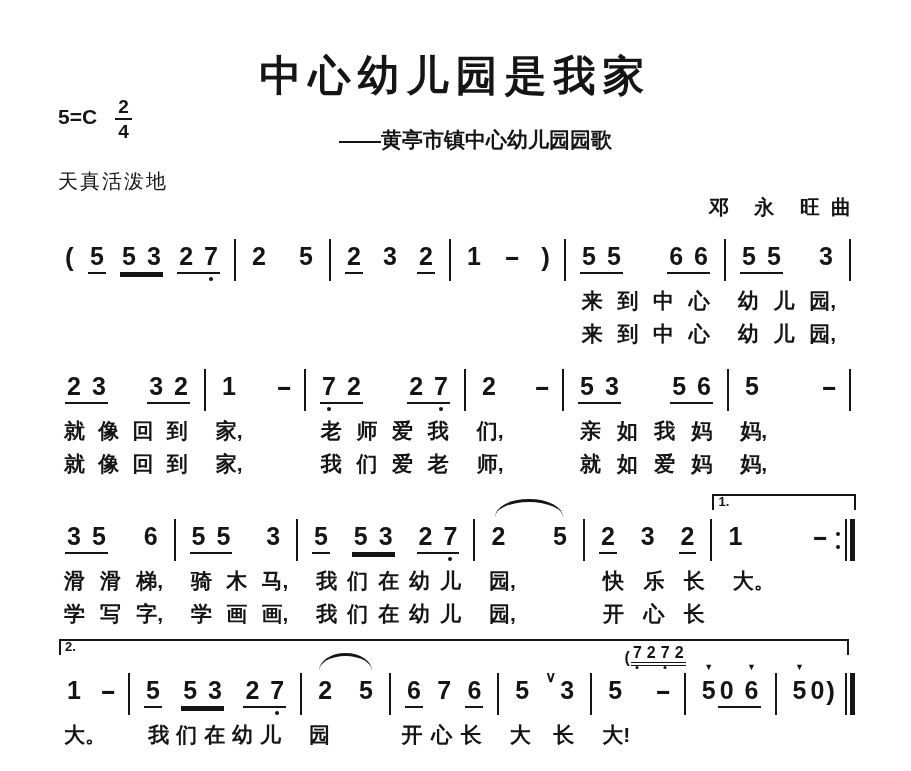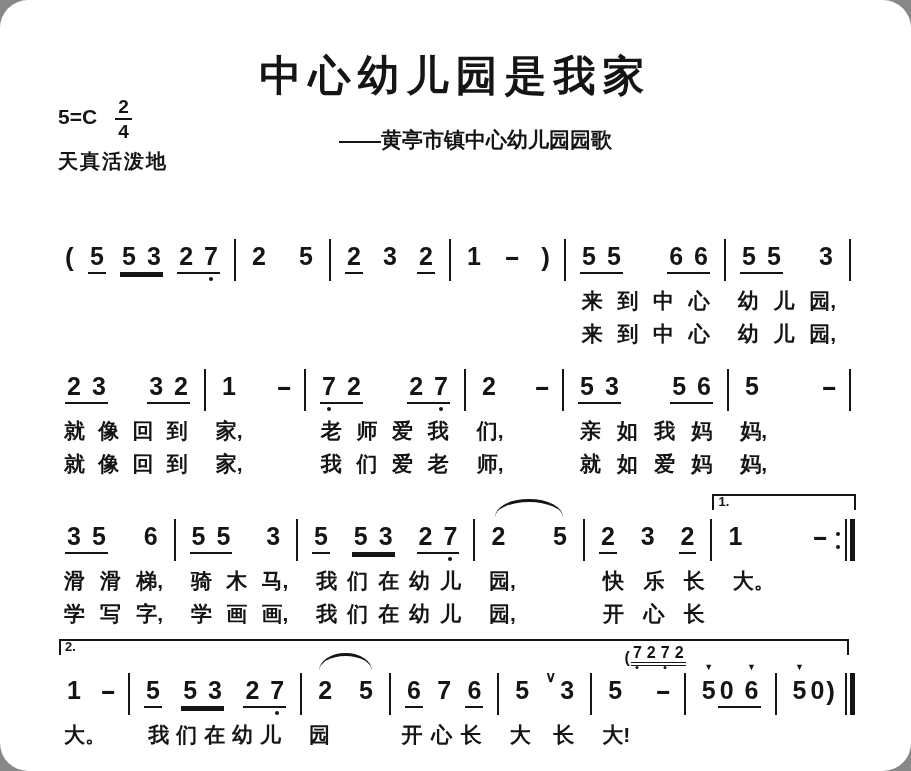--- a/index.html
+++ b/index.html
@@ -1,30 +1,30 @@
 <!DOCTYPE html>
 <html><head>
 <meta charset="utf-8">
 <style>
   html,body{margin:0;padding:0;}
   body{background:#888;}
   #page{position:relative;width:911px;height:771px;background:#ffffff;color:#151515;
-        font-family:"Liberation Sans",sans-serif;overflow:hidden;margin:0 auto;border-radius:28px;}
+        font-family:"Liberation Sans",sans-serif;overflow:hidden;margin:0 auto;}
 
   
   .title{position:absolute;top:48px;left:0;right:0;text-align:center;
          font-size:42px;font-weight:bold;letter-spacing:7px;}
   .subtitle{position:absolute;top:126px;left:0;right:0;text-align:center;
             font-size:21px;font-weight:bold;transform:translateX(20px);}
   .keysig{position:absolute;left:58px;top:102px;display:flex;align-items:flex-start;}
   .keysig .key{font-size:21px;font-weight:bold;line-height:30px;}
   .frac{margin-left:18px;display:flex;flex-direction:column;align-items:center;transform:translateY(-6px);}
   .frac span{font-size:19px;font-weight:bold;line-height:21px;}
   .frac .bar{width:17px;height:2px;background:#151515;margin:1px 0;}
-  .tempo{position:absolute;left:58px;top:148px;font-size:20px;font-weight:bold;letter-spacing:2px;}
+  .tempo{position:absolute;left:58px;top:168px;font-size:20px;font-weight:normal;letter-spacing:2px;}
   .credits{position:absolute;right:60px;top:122px;text-align:left;font-size:20px;font-weight:bold;
            line-height:34px;white-space:pre;}
 
   
   #score{position:absolute;left:55px;right:56px;top:238px;}
   .system{position:relative;}
   .system.s2{margin-top:22px;}
   .system.s3{margin-top:42px;}
   .system.s4{margin-top:46px;}
 
@@ -85,20 +85,21 @@
       <span>2</span>
       <span class="bar"></span>
       <span>4</span>
     </span>
   </div>
 
   <div class="subtitle">——黄亭市镇中心幼儿园园歌</div>
   <div class="tempo">天真活泼地</div>
 
   <div class="credits">
+    <div>邓　 永　 旺  曲</div>
   </div>
 
   <div id="score">
       <div class="system s1">
         <div class="notes-row">
           <div class="measure" style="flex: 175 0 0px;">
             <div class="m-inner">
               <span class="paren">(</span>
               <span class="group u1">
                 <span class="note">5</span>

